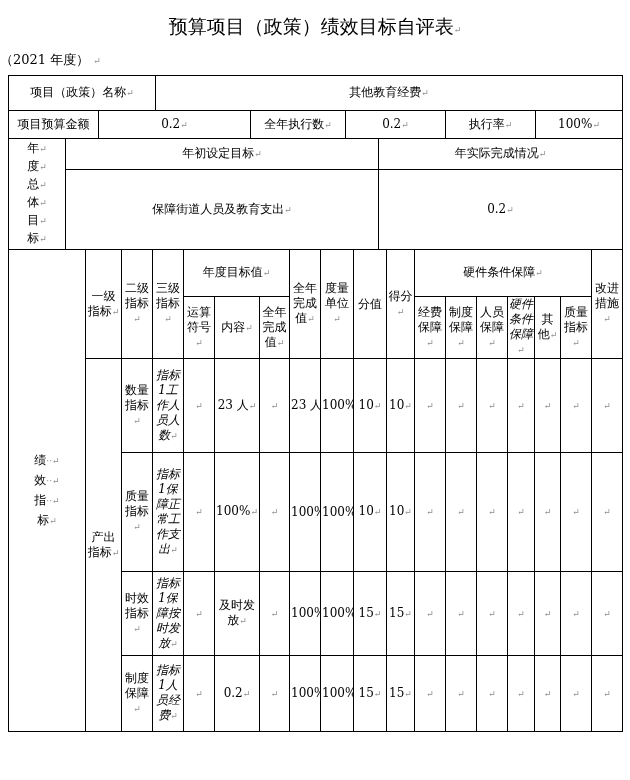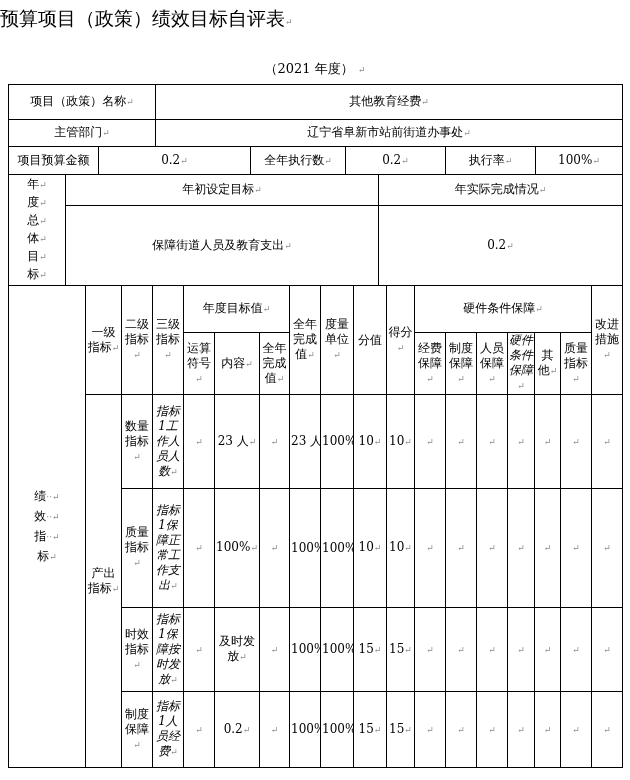--- a/index.html
+++ b/index.html
@@ -1,22 +1,22 @@
 <!DOCTYPE html>
 <html><head>
 <meta charset="utf-8">
 <style>
   html,body{margin:0;padding:0;background:#fff;}
   .page{
     width:630px;height:780px;background:#ffffff;position:relative;
     font-family:"DejaVu Serif","Liberation Serif",serif;
     font-size:12px;color:#000;overflow:hidden;
   }
-  .title{ font-size:19px; padding-top:6px; line-height:24px; }
-  .subtitle{ text-align:center; font-size:13px; margin-top:26px; margin-bottom:6px; }
+  .title{ text-align:center; font-size:19px; padding-top:14px; line-height:24px; }
+  .subtitle{ font-size:13px; margin-top:9px; margin-bottom:6px; }
   table.t{
     border-collapse:collapse; table-layout:fixed;
     width:614px; margin-left:8px;
   }
   table.t + table.t{ margin-top:-1px; }
   td{
     border:1px solid #000; text-align:center; vertical-align:middle;
     padding:0 1px; line-height:15px; overflow:hidden;
   }
   .pm{ color:#8f8f8f; font-size:9px; }
@@ -37,24 +37,20 @@
   <table class="t">
     <colgroup>
         <col style="width:147px">
         <col style="width:467px">
       </colgroup>
     <tbody>
         <tr style="height:35px">
       <td><span>项目（政策）名称</span><span class="pm">↵</span></td>
       <td><span>其他教育经费</span><span class="pm">↵</span></td>
     </tr>
-    <tr style="height:27px">
-      <td><span>主管部门</span><span class="pm">↵</span></td>
-      <td><span>辽宁省阜新市站前街道办事处</span><span class="pm">↵</span></td>
-    </tr>
   </tbody>
     </table>
 
   <table class="t">
     <colgroup>
         <col style="width:90px">
         <col style="width:152px">
         <col style="width:95px">
         <col style="width:100px">
         <col style="width:90px">

